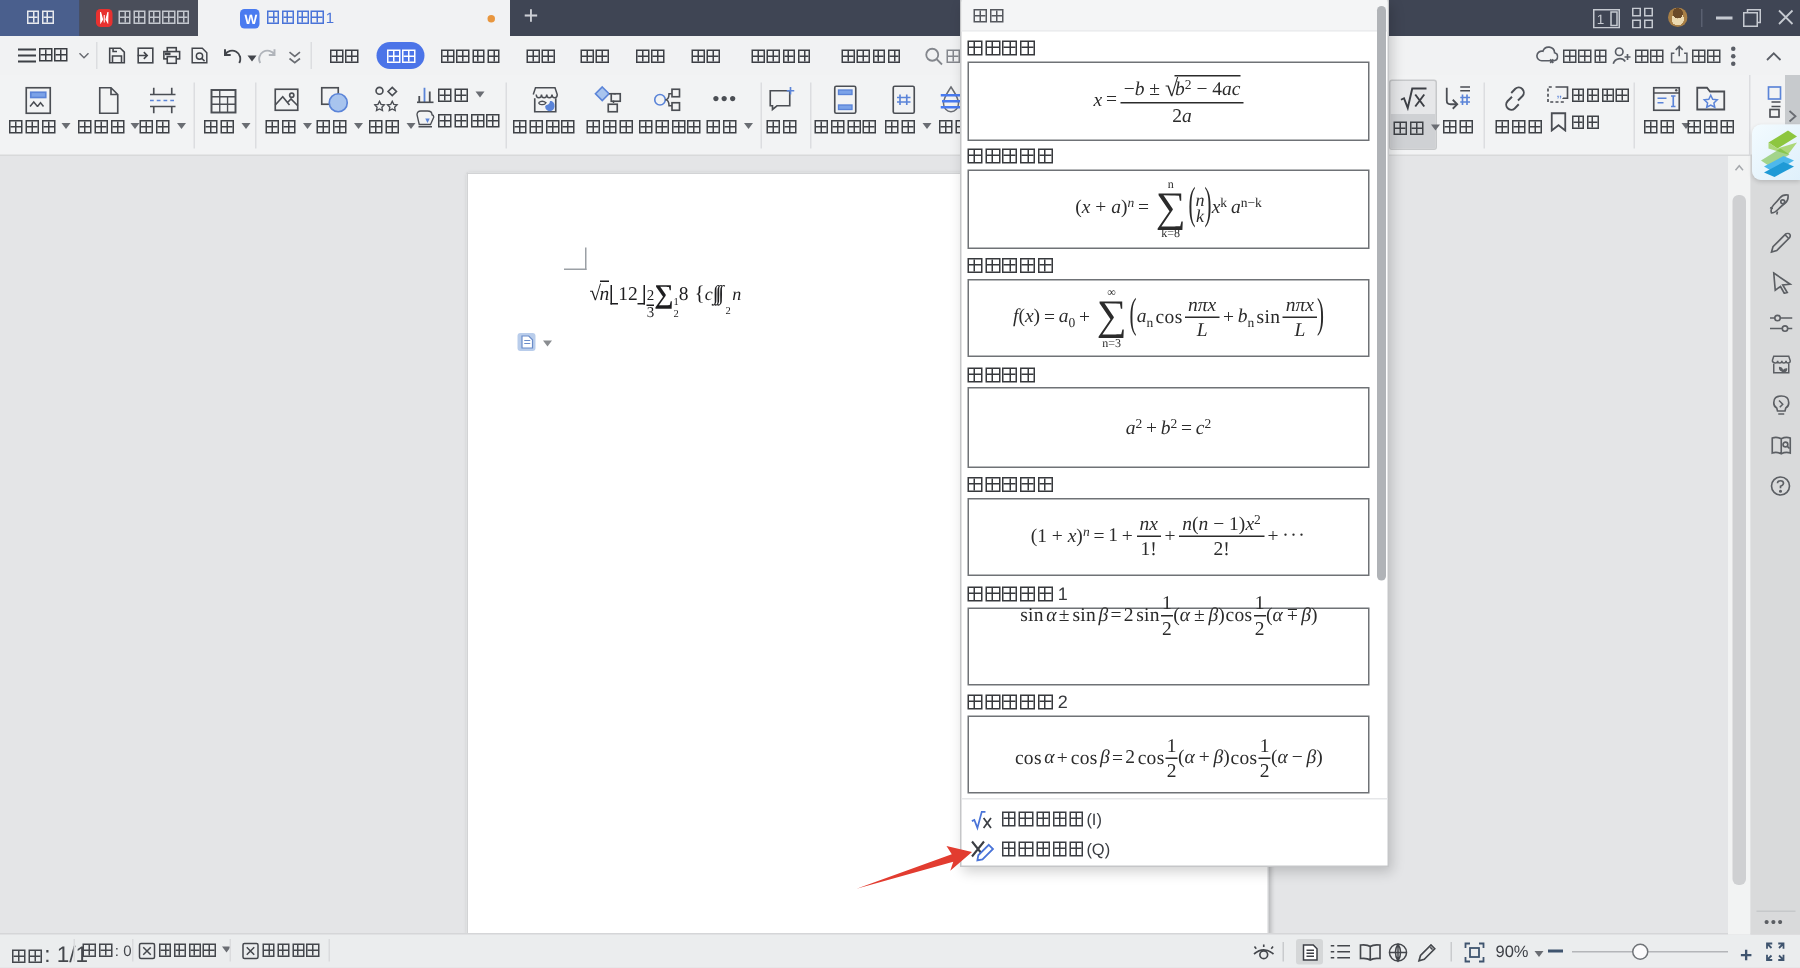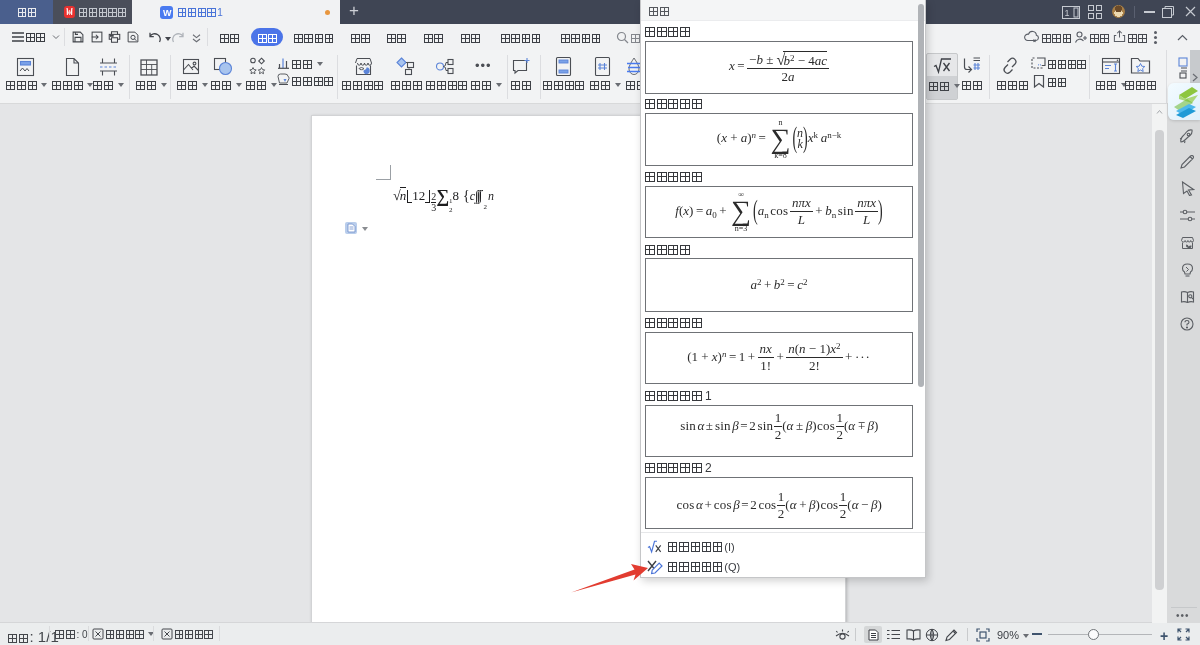--- a/index.html
+++ b/index.html
@@ -607,21 +607,21 @@
 <div class="a math fx" style="top:332px;height:52px">
     <span class="w"><span>(1&nbsp;+&nbsp;<span class="it">x</span>)<sup><span class="it">n</span></sup></span><span class="mq">=</span><span>1</span><span class="mq">+</span><span class="frac">
         <span class="nu"><span class="it">nx</span></span>
         <span class="de">1!</span>
       </span><span class="mq">+</span><span class="frac">
         <span class="nu"><span class="it">n</span>(<span class="it">n</span>&nbsp;−&nbsp;1)<span class="it">x</span><sup>2</sup></span>
         <span class="de">2!</span>
       </span><span class="mq">+</span><span class="cd">···</span></span>
   </div>
 
-<div class="a math fx tt" style="top:401px;height:52px">
+<div class="a math fx tt" style="top:385px;height:52px">
     <span class="w"><span class="fn">sin</span><span class="it"> α</span><span class="mq">±</span><span class="fn">sin</span><span class="it"> β</span><span class="mq">=</span><span>2</span><span class="fn"> sin</span><span class="frac fs">
         <span class="nu">1</span>
         <span class="de">2</span>
       </span><span>(<span class="it">α</span> ± <span class="it">β</span>)</span><span class="fn">cos</span><span class="frac fs">
         <span class="nu">1</span>
         <span class="de">2</span>
       </span><span>(<span class="it">α</span> <span class="mp">±</span> <span class="it">β</span>)</span></span>
   </div>
 
 <div class="a math fx tt" style="top:486px;height:40px">

